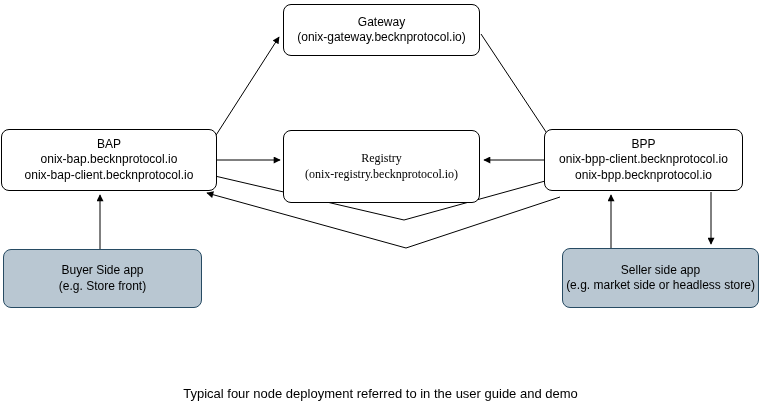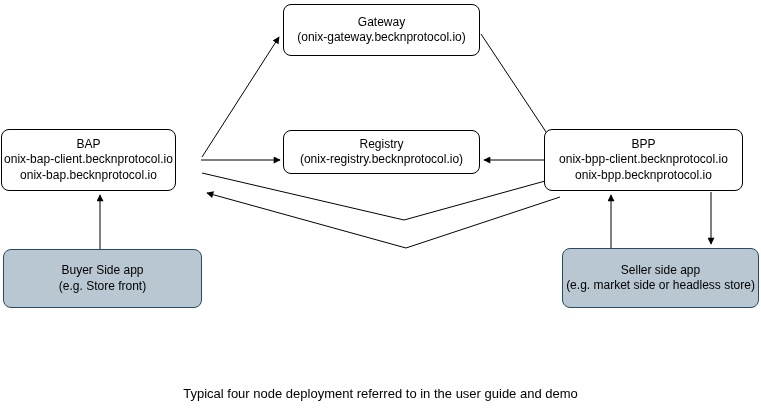--- a/index.html
+++ b/index.html
@@ -26,22 +26,22 @@
     display: flex;
     flex-direction: column;
     align-items: center;
     justify-content: center;
     text-align: center;
     font-size: 12px;
     line-height: 15.5px;
     white-space: nowrap;
   }
   .node--gateway  { left: 283px; top: 4px;   width: 197px; height: 52px; }
-  .node--registry { left: 283px; top: 130px; width: 197px; height: 44px; }
-  .node--bap      { left: 1px;   top: 129px; width: 175px; height: 62px; }
+  .node--registry { left: 283px; top: 130px; width: 197px; height: 73px; font-family: Liberation Serif, serif; }
+  .node--bap      { left: 1px;   top: 129px; width: 216px; height: 62px; }
   .node--bpp      { left: 544px; top: 129px; width: 199px; height: 62px; }
   .node--app {
     background: #b9c7d2;
     border: 1px solid #274b63;
   }
   .node--buyer    { left: 3px;   top: 249px; width: 199px; height: 59px; }
   .node--seller   { left: 562px; top: 248px; width: 197px; height: 60px; align-items: center; }
   .caption {
     position: absolute;
     left: 0; right: 0;
@@ -87,22 +87,22 @@
     <div>(onix-gateway.becknprotocol.io)</div>
   </div>
 
   <div class="node node--registry">
     <div>Registry</div>
     <div>(onix-registry.becknprotocol.io)</div>
   </div>
 
   <div class="node node--bap">
     <div>BAP</div>
+    <div>onix-bap.becknprotocol.io</div>
     <div>onix-bap-client.becknprotocol.io</div>
-    <div>onix-bap.becknprotocol.io</div>
   </div>
 
   <div class="node node--bpp">
     <div>BPP</div>
     <div>onix-bpp-client.becknprotocol.io</div>
     <div>onix-bpp.becknprotocol.io</div>
   </div>
 
   <div class="node node--app node--buyer">
     <div>Buyer Side app</div>

